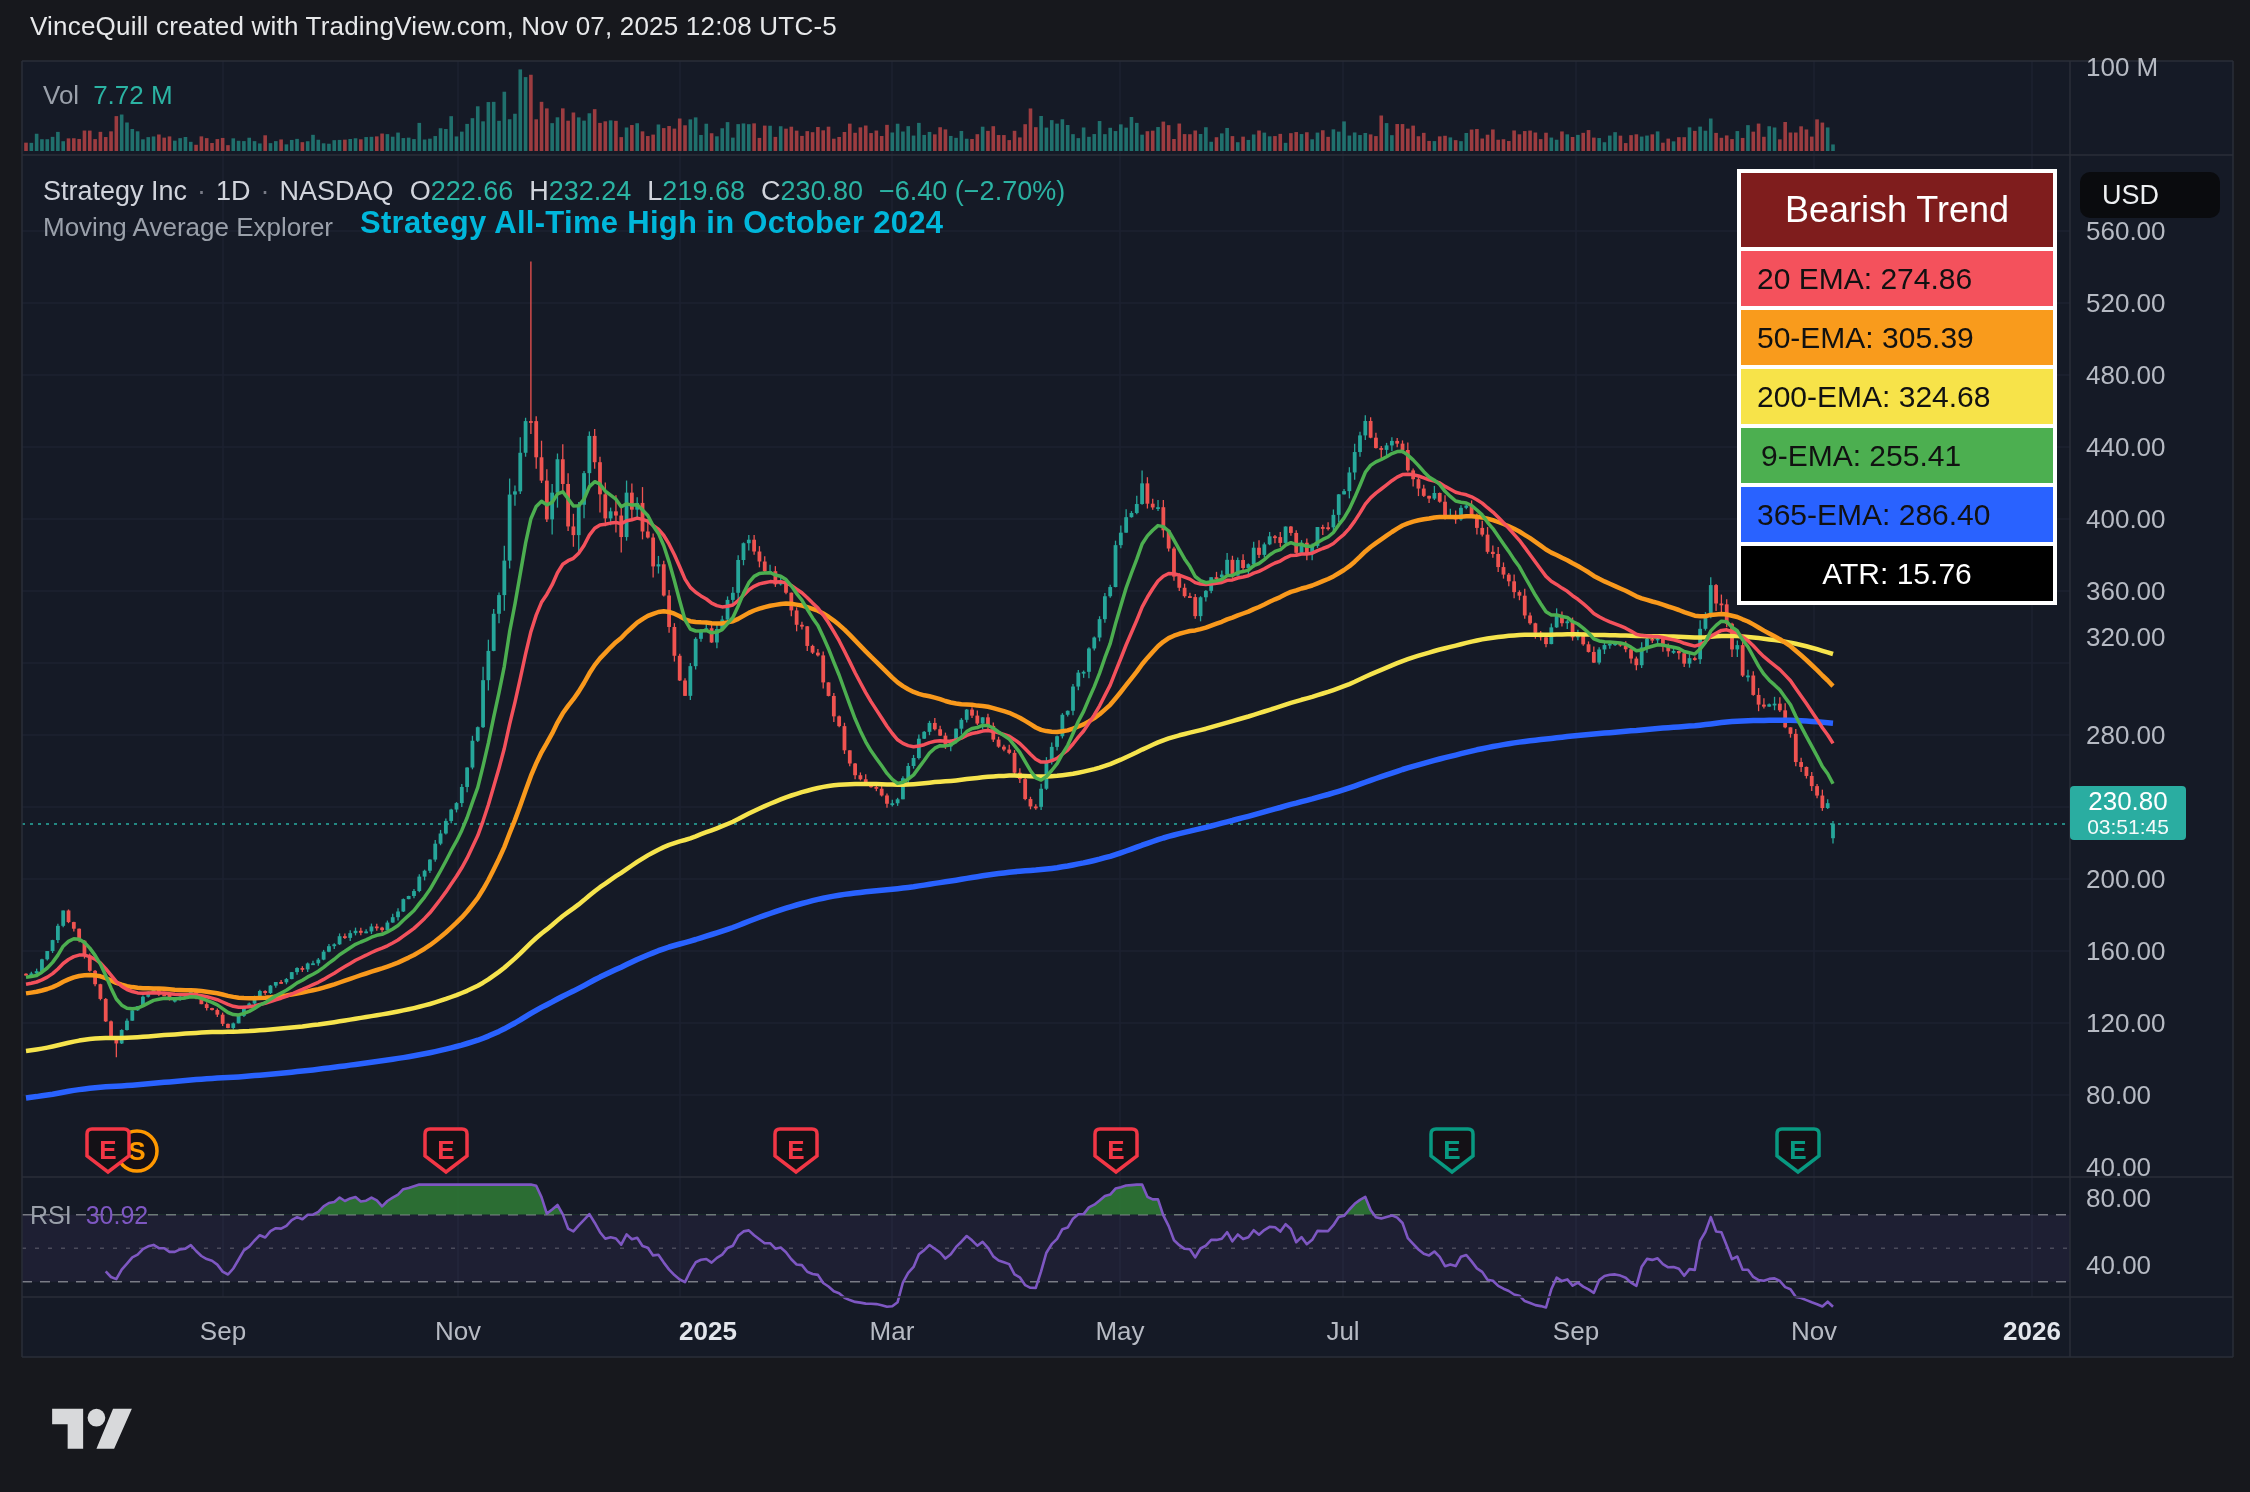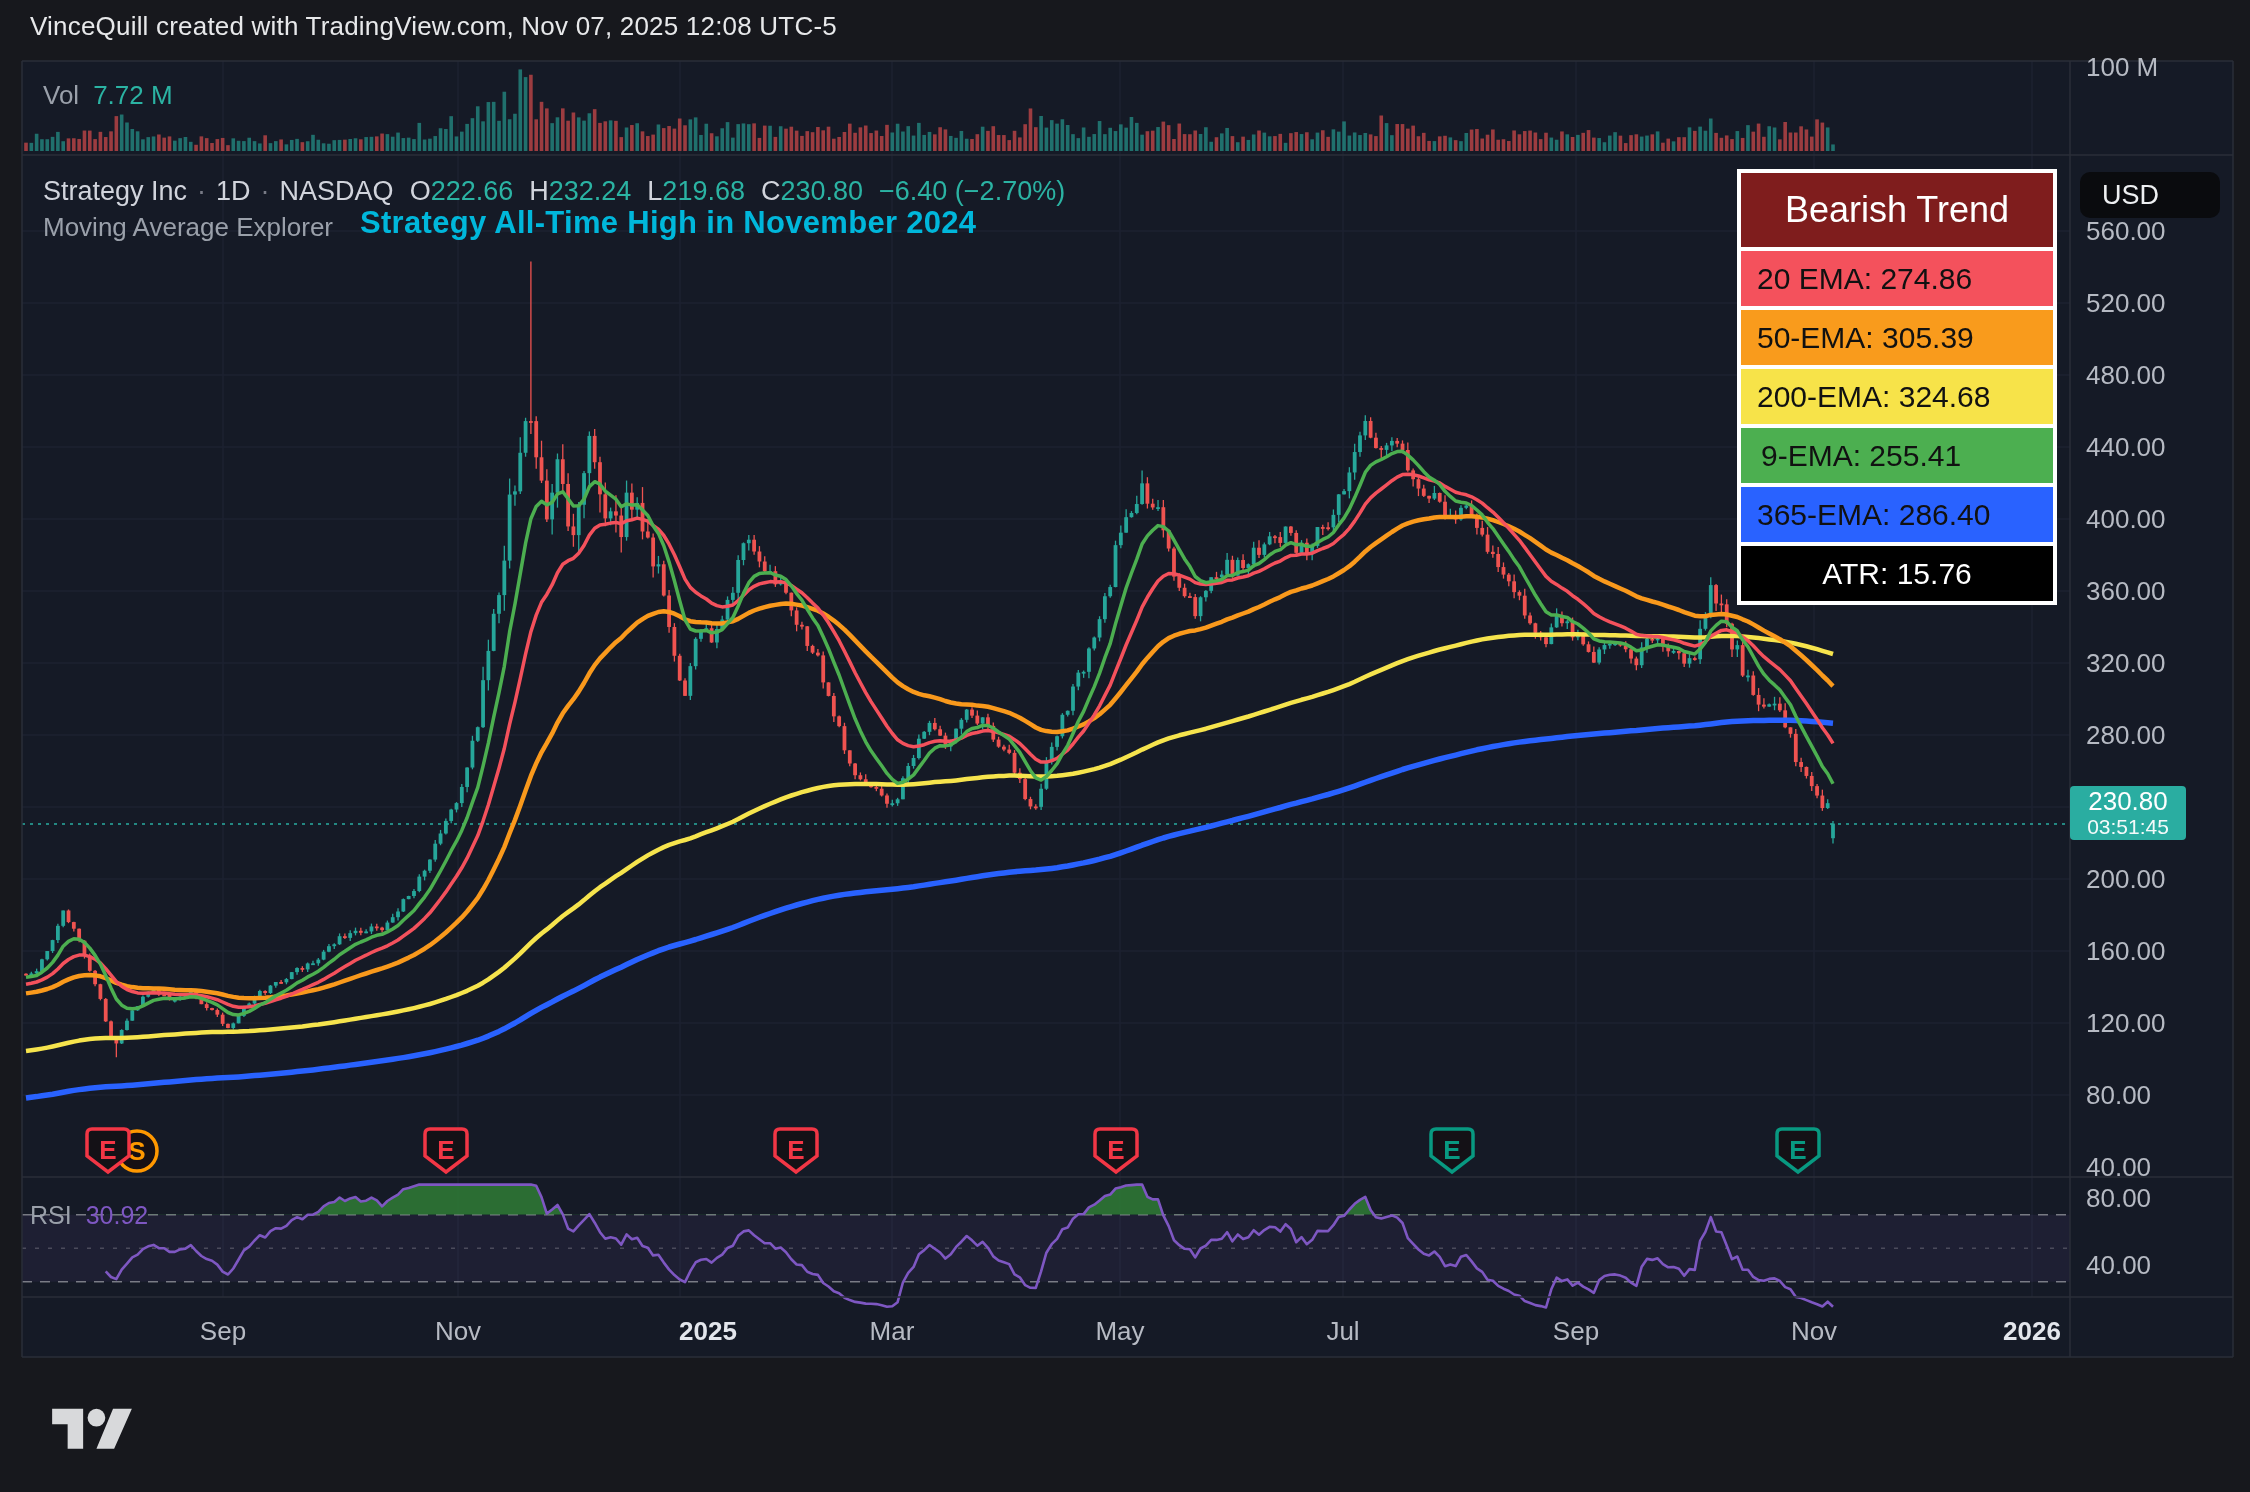--- a/index.html
+++ b/index.html
@@ -1138,42 +1138,42 @@
   </div>
 
   <div class="abs" id="title-bar">VinceQuill created with TradingView.com, Nov 07, 2025 12:08 UTC-5</div>
 
   <div class="abs" id="vol-row"><span>Vol</span><span class="val">7.72 M</span></div>
 
   <div class="abs" id="symbol-row"><span class="">Strategy Inc</span><span class="sep">·</span><span class="">1D</span><span class="sep">·</span><span class="">NASDAQ</span><span class="k">O</span><span class="v">222.66</span><span class="k">H</span><span class="v">232.24</span><span class="k">L</span><span class="v">219.68</span><span class="k">C</span><span class="v">230.80</span><span class="chg">−6.40 (−2.70%)</span></div>
 
   <div class="abs" id="indicator-row">Moving Average Explorer</div>
 
-  <div class="abs" id="annotation">Strategy All-Time High in November 2024</div>
+  <div class="abs" id="annotation">Strategy All-Time High in October 2024</div>
 
   <div class="abs" id="legend">
     <div class="hdr" style="background: #7f1d1d; text-align: right;">Bearish Trend</div>
   <div class="row" style="background: rgb(244, 81, 92); color: rgb(17, 17, 17);">20 EMA: 274.86</div>
       <div class="row" style="background: rgb(249, 155, 28); color: rgb(17, 17, 17);">50-EMA: 305.39</div>
       <div class="row" style="background: rgb(247, 227, 73); color: rgb(17, 17, 17);">200-EMA: 324.68</div>
       <div class="row" style="background: rgb(76, 175, 80); color: rgb(17, 17, 17); padding-left: 20px;">9-EMA: 255.41</div>
       <div class="row" style="background: rgb(41, 98, 255); color: rgb(17, 17, 17);">365-EMA: 286.40</div>
       <div class="row center" style="background: rgb(0, 0, 0); color: rgb(255, 255, 255);">ATR: 15.76</div>
     </div>
 
   <div class="abs" id="vol-axis-label">100 M</div>
 
   <div id="price-axis-zone">
       <div class="ptick" style="top: 217px;">560.00</div>
       <div class="ptick" style="top: 289px;">520.00</div>
       <div class="ptick" style="top: 361px;">480.00</div>
       <div class="ptick" style="top: 433px;">440.00</div>
       <div class="ptick" style="top: 505px;">400.00</div>
       <div class="ptick" style="top: 577px;">360.00</div>
-      <div class="ptick" style="top: 649px;">320.00</div>
+      <div class="ptick" style="top: 623px;">320.00</div>
       <div class="ptick" style="top: 721px;">280.00</div>
       <div class="ptick" style="top: 793px;">240.00</div>
       <div class="ptick" style="top: 865px;">200.00</div>
       <div class="ptick" style="top: 937px;">160.00</div>
       <div class="ptick" style="top: 1009px;">120.00</div>
       <div class="ptick" style="top: 1081px;">80.00</div>
       <div class="ptick" style="top: 1153px;">40.00</div>
       <div class="rtick" style="top: 1184px;">80.00</div>
       <div class="rtick" style="top: 1251px;">40.00</div>
     </div>

